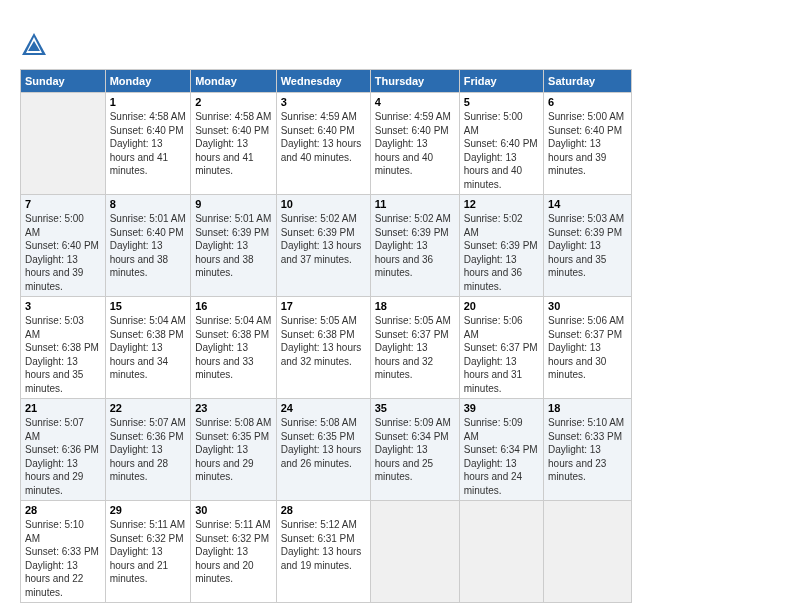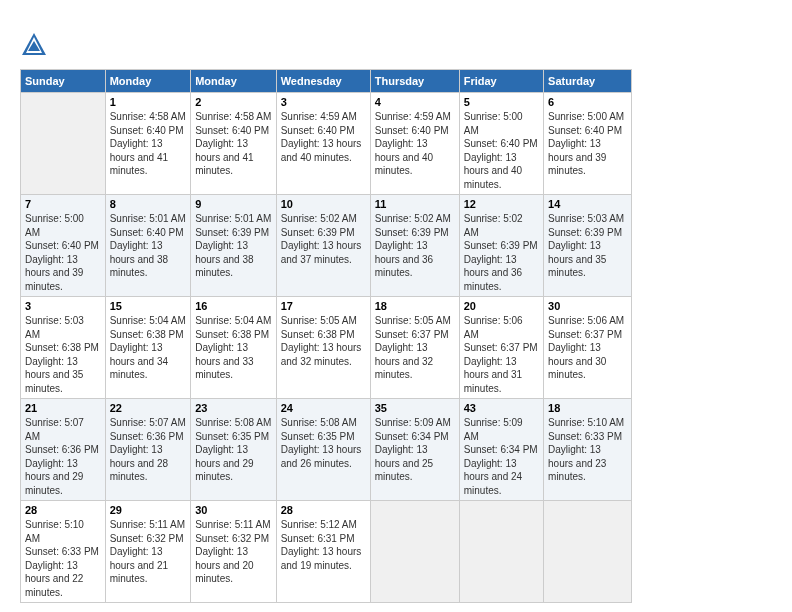--- a/index.html
+++ b/index.html
@@ -227,21 +227,21 @@
           </td>
           <td>
             <div class="day-num">24</div>
             <div class="day-detail">Sunrise: 5:08 AM<br>Sunset: 6:35 PM<br>Daylight: 13 hours and 26 minutes.</div>
           </td>
           <td>
             <div class="day-num">35</div>
             <div class="day-detail">Sunrise: 5:09 AM<br>Sunset: 6:34 PM<br>Daylight: 13 hours and 25 minutes.</div>
           </td>
           <td>
-            <div class="day-num">43</div>
+            <div class="day-num">39</div>
             <div class="day-detail">Sunrise: 5:09 AM<br>Sunset: 6:34 PM<br>Daylight: 13 hours and 24 minutes.</div>
           </td>
           <td>
             <div class="day-num">18</div>
             <div class="day-detail">Sunrise: 5:10 AM<br>Sunset: 6:33 PM<br>Daylight: 13 hours and 23 minutes.</div>
           </td>
         </tr>
         <tr>
           <td>
             <div class="day-num">28</div>

